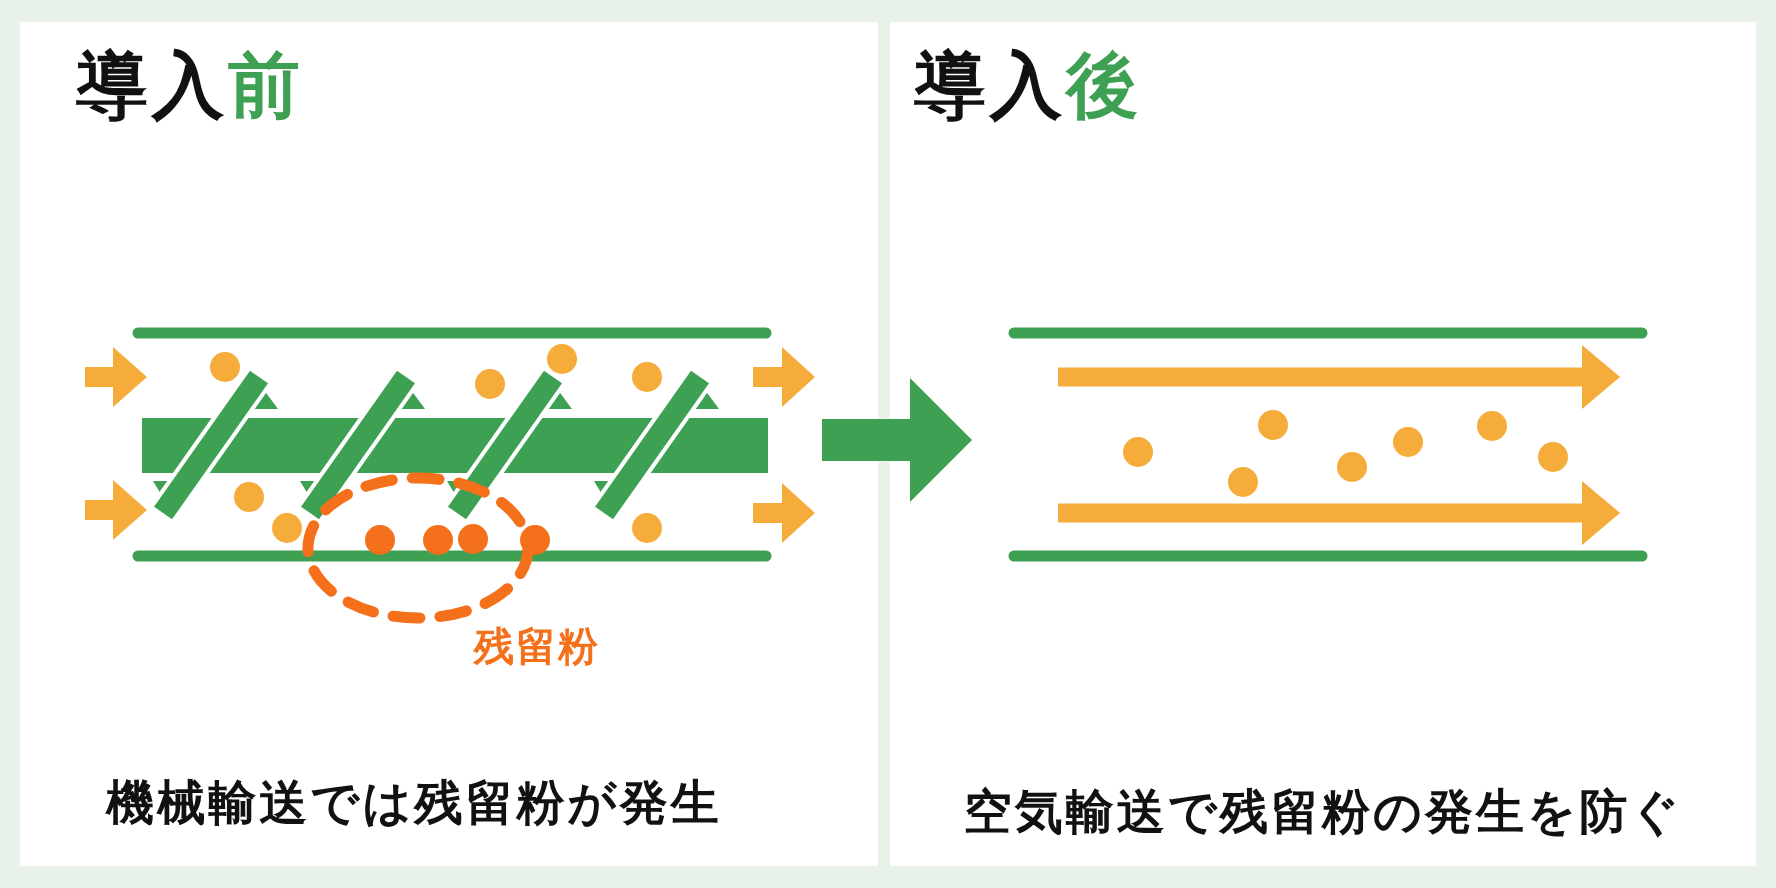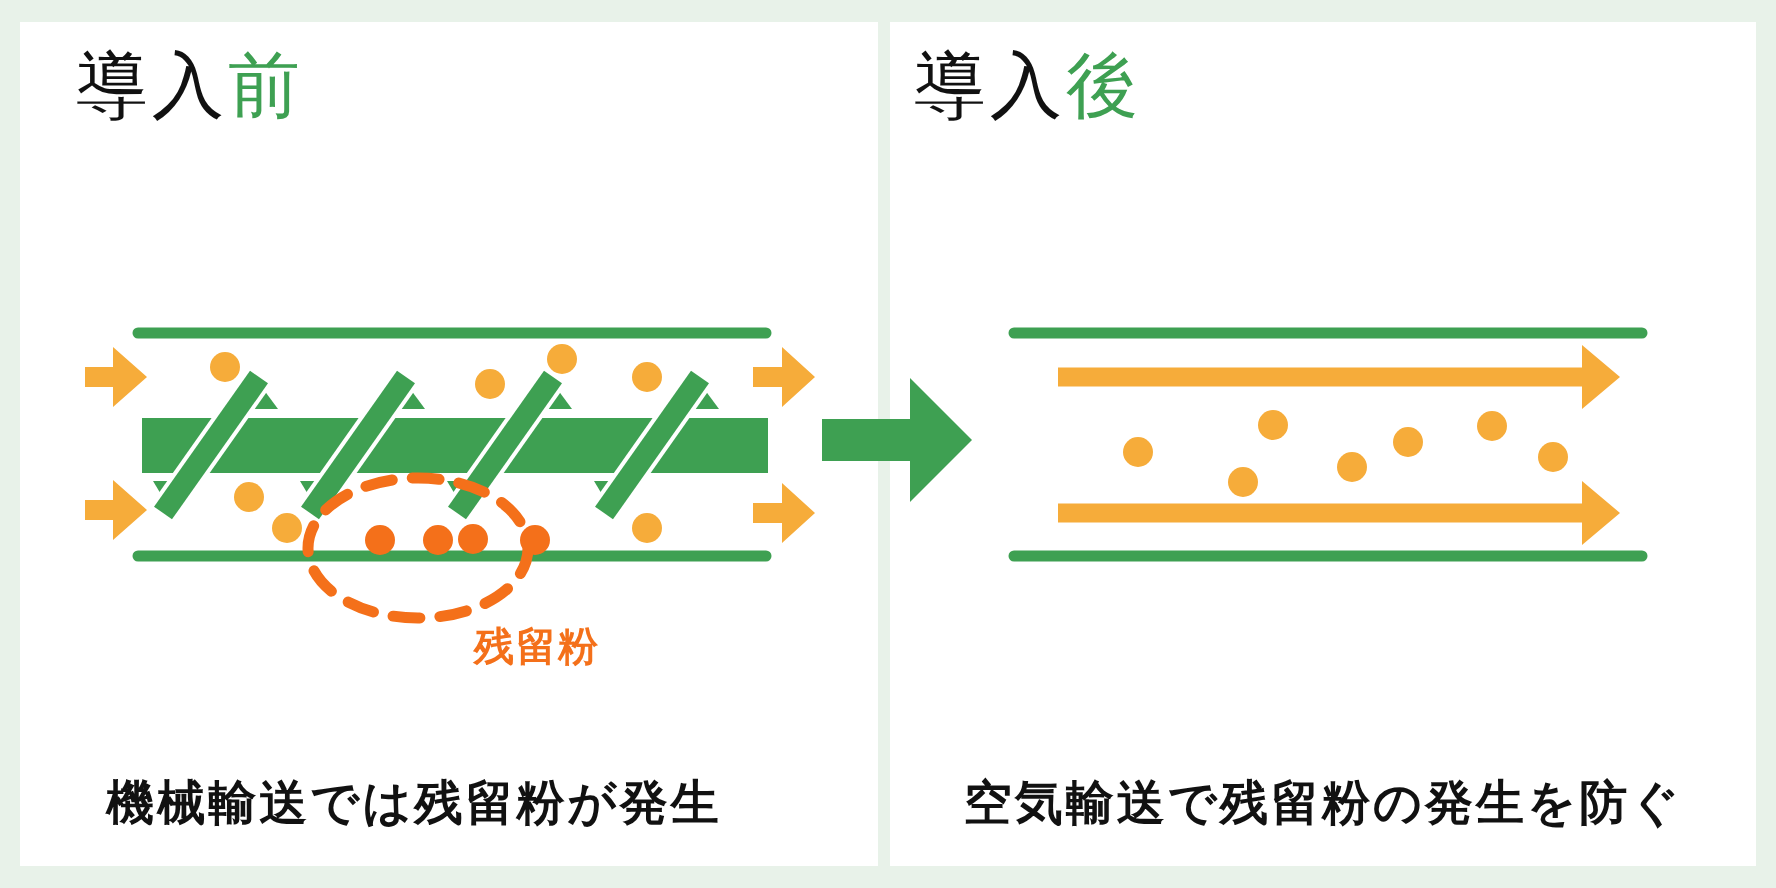--- a/index.html
+++ b/index.html
@@ -5,27 +5,27 @@
   :root{
     --green:#3EA052; --light-orange:#F6AC3A; --dark-orange:#F4701A;
     --text:#111111; --bg:#E8F2E9; --panel:#FFFFFF;
   }
   html,body{margin:0;padding:0;}
   body{font-family:"Liberation Sans","DejaVu Sans",sans-serif;background:var(--bg);}
   .stage{position:relative;width:1776px;height:888px;background:var(--bg);overflow:hidden;}
   .panel{position:absolute;top:22px;height:844px;background:var(--panel);}
   .panel.left{left:20px;width:858px;}
   .panel.right{left:890px;width:866px;}
-  .title{position:absolute;top:46px;font-size:72px;font-weight:400;letter-spacing:4px;
+  .title{position:absolute;top:46px;font-size:72px;font-weight:700;letter-spacing:4px;
          color:var(--text);line-height:1.1;white-space:nowrap;z-index:3;}
   .title .accent{color:var(--green);}
   .caption{position:absolute;top:774px;font-size:48px;font-weight:800;letter-spacing:3px;
            color:var(--text);text-align:center;line-height:1.2;z-index:3;white-space:nowrap;}
   .caption.left{left:20px;width:788px;}
-  .caption.right{left:890px;width:866px;}
+  .caption.right{left:890px;width:866px;margin-top:9px;}
   .residual-label{position:absolute;left:300px;top:624px;width:300px;text-align:right;
                   font-size:40px;font-weight:800;letter-spacing:2px;color:var(--dark-orange);
                   line-height:1.1;z-index:3;white-space:nowrap;}
   svg.art{position:absolute;left:0;top:0;z-index:2;}
   .g-stroke{stroke:var(--green);} .g-fill{fill:var(--green);}
   .o-stroke{stroke:var(--light-orange);} .o-fill{fill:var(--light-orange);}
   .d-stroke{stroke:var(--dark-orange);} .d-fill{fill:var(--dark-orange);}
   .w-stroke{stroke:#ffffff;}
 </style>
 </head>

